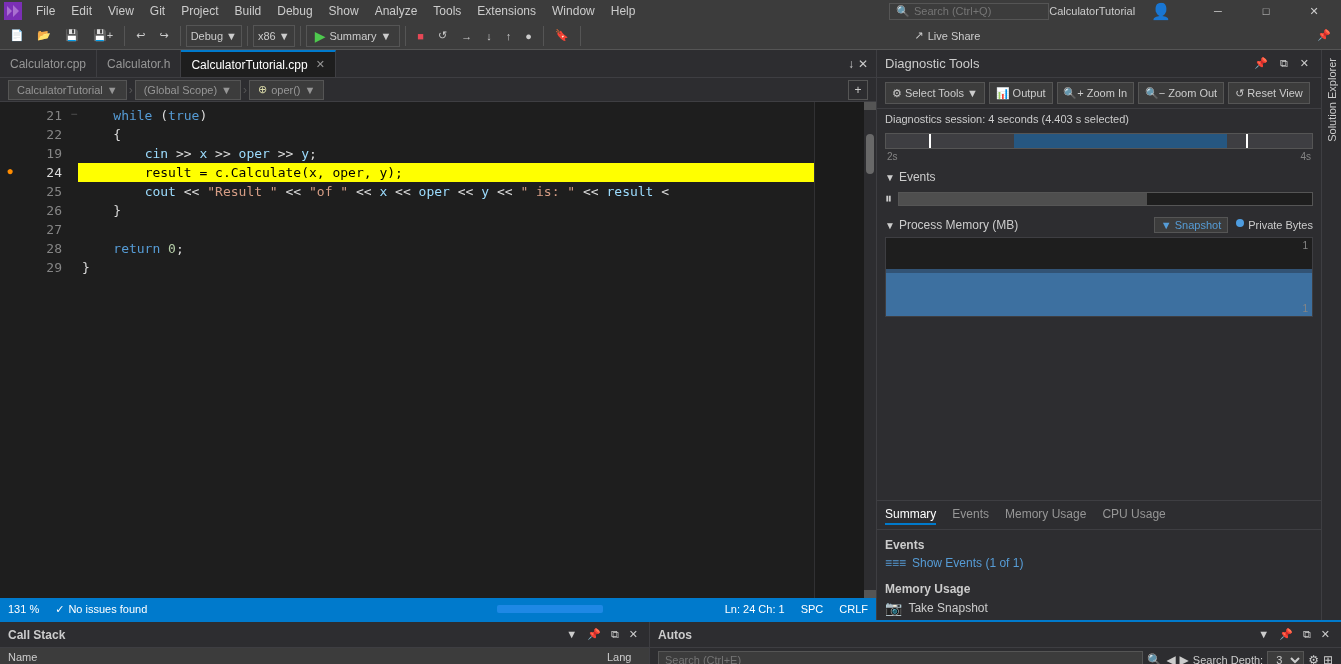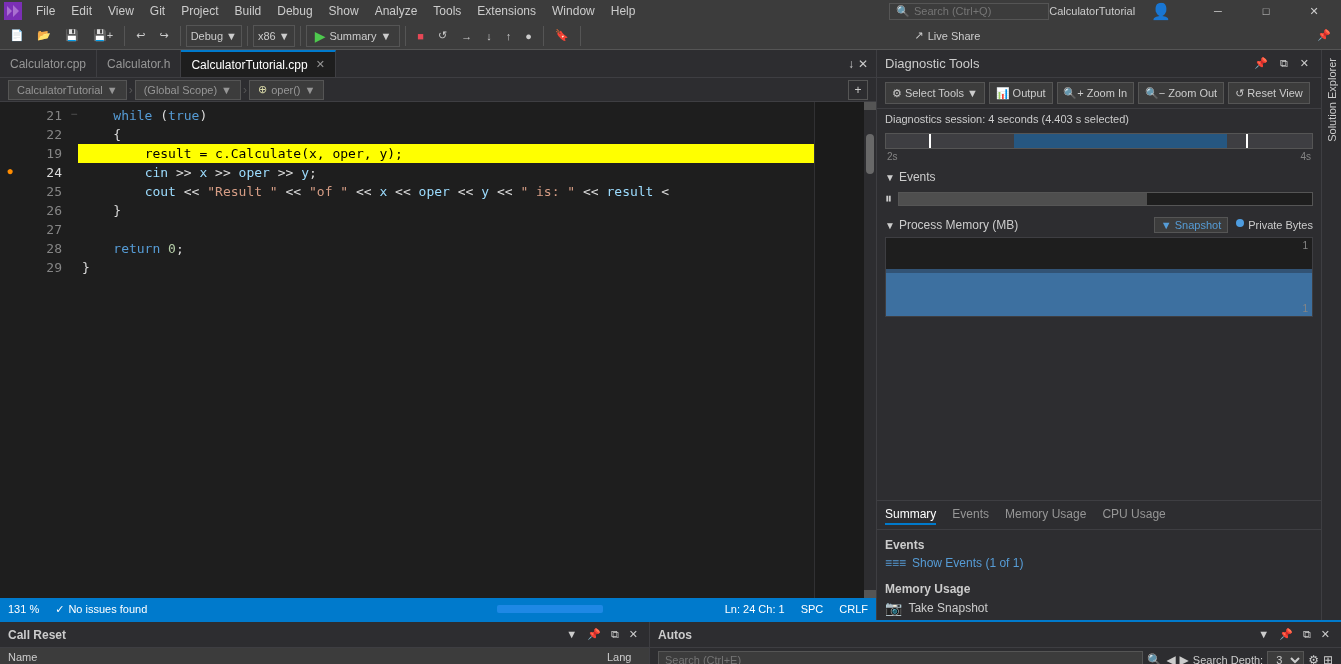--- a/index.html
+++ b/index.html
@@ -291,25 +291,25 @@
         <div style="height:19px;"></div>
         <div style="height:19px;"></div>
       </div>
       <div class="code-lines">
         <div class="code-line">
           &nbsp;&nbsp;&nbsp;&nbsp;<span class="kw">while</span> (<span class="kw">true</span>)
         </div>
         <div class="code-line">
           &nbsp;&nbsp;&nbsp;&nbsp;{
         </div>
+        <div class="code-line">
+          &nbsp;&nbsp;&nbsp;&nbsp;&nbsp;&nbsp;&nbsp;&nbsp;<span class="var">cin</span> &gt;&gt; <span class="var">x</span> &gt;&gt; <span class="var">oper</span> &gt;&gt; <span class="var">y</span>;
+        </div>
         <div class="code-line highlight-yellow">
           &nbsp;&nbsp;&nbsp;&nbsp;&nbsp;&nbsp;&nbsp;&nbsp;<span style="color:#000;">result = c.Calculate(x, oper, y);</span>
-        </div>
-        <div class="code-line">
-          &nbsp;&nbsp;&nbsp;&nbsp;&nbsp;&nbsp;&nbsp;&nbsp;<span class="var">cin</span> &gt;&gt; <span class="var">x</span> &gt;&gt; <span class="var">oper</span> &gt;&gt; <span class="var">y</span>;
         </div>
         <div class="code-line">
           &nbsp;&nbsp;&nbsp;&nbsp;&nbsp;&nbsp;&nbsp;&nbsp;<span class="var">cout</span> &lt;&lt; <span class="str">"Result "</span> &lt;&lt; <span class="str">"of "</span> &lt;&lt; <span class="var">x</span> &lt;&lt; <span class="var">oper</span> &lt;&lt; <span class="var">y</span> &lt;&lt; <span class="str">" is: "</span> &lt;&lt; <span class="var">result</span> &lt;
         </div>
         <div class="code-line">
           &nbsp;&nbsp;&nbsp;&nbsp;}
         </div>
         <div class="code-line"></div>
         <div class="code-line">
           &nbsp;&nbsp;&nbsp;&nbsp;<span class="kw">return</span> <span class="num">0</span>;
@@ -460,21 +460,21 @@
   <div class="solution-sidebar">
     <div class="sol-label">Solution Explorer</div>
   </div>
 </div>
 
 <div class="bottom-area">
   <div class="bottom-panels">
 
     <div class="call-stack-panel">
       <div class="panel-header">
-        <span class="panel-title">Call Reset</span>
+        <span class="panel-title">Call Stack</span>
         <div class="panel-controls">
           <span class="panel-ctrl">▼</span>
           <span class="panel-ctrl">📌</span>
           <span class="panel-ctrl">⧉</span>
           <span class="panel-ctrl">✕</span>
         </div>
       </div>
       <div class="panel-table">
         <div class="panel-table-header">
           <div class="panel-col-header">Name</div>

